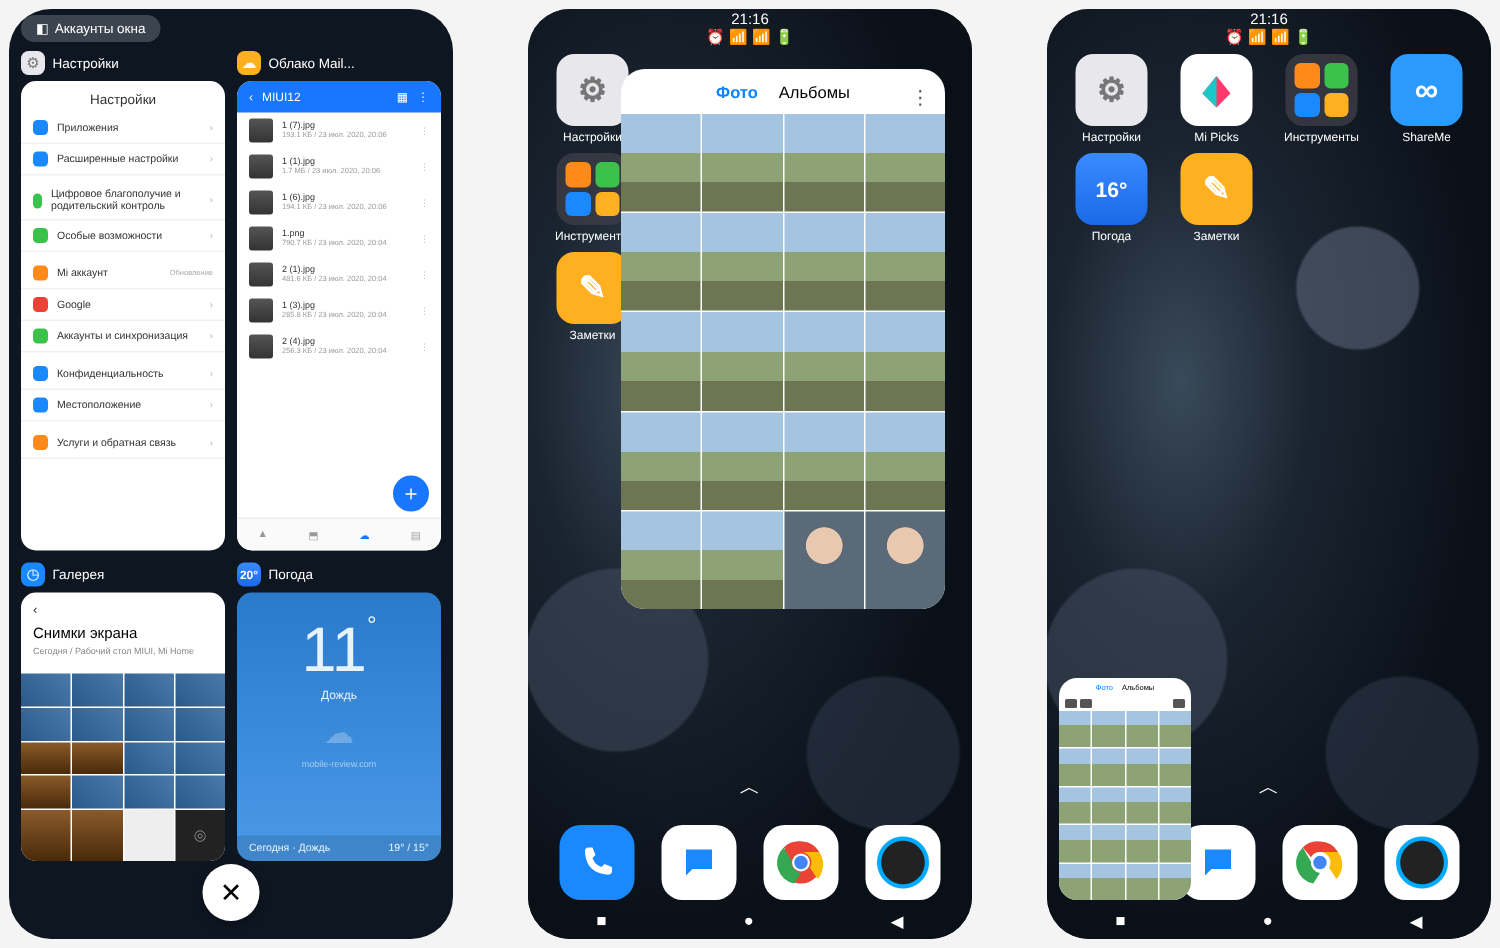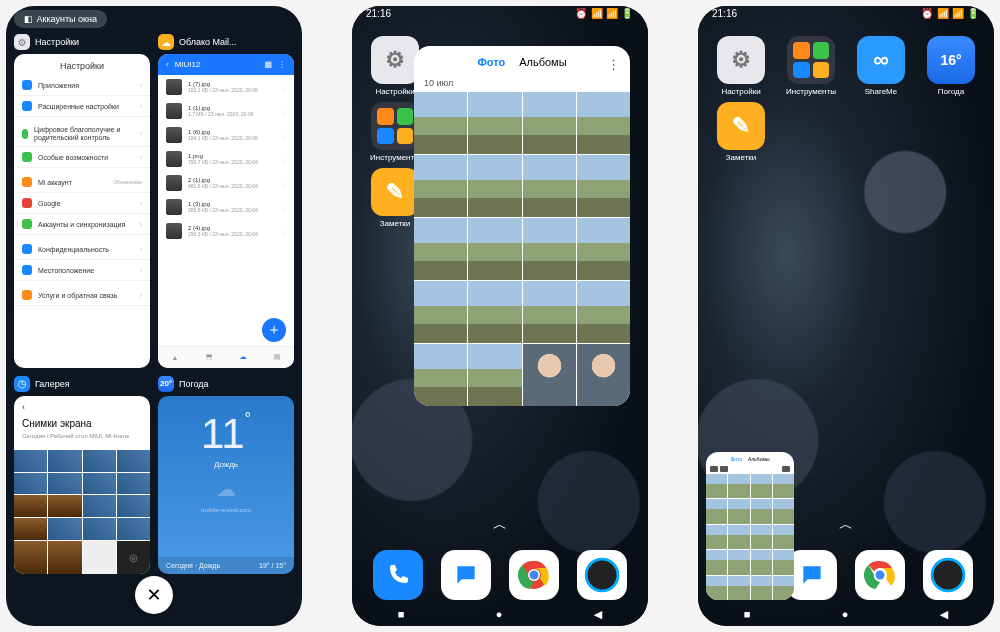--- a/index.html
+++ b/index.html
@@ -3,21 +3,21 @@
 <meta charset="utf-8">
 <style>
   * { box-sizing: border-box; margin: 0; padding: 0; }
   body { width: 1000px; height: 632px; background: #f4f4f4; font-family: -apple-system, Helvetica, Arial, sans-serif; display:flex; justify-content:space-between; padding:6px; }
   .phone { width: 296px; height: 620px; border-radius: 28px; background:#1a1d23; position:relative; overflow:hidden; }
   .wallpaper { position:absolute; inset:0; background: radial-gradient(ellipse at 30% 40%, #3a4a5a 0%, #1a2430 30%, #0a1018 70%);}
   .wallpaper::before{content:"";position:absolute;inset:0;background:
       radial-gradient(circle at 70% 30%, rgba(90,100,120,.6) 0 40px, transparent 42px),
       radial-gradient(circle at 20% 70%, rgba(70,80,100,.5) 0 60px, transparent 62px),
       radial-gradient(circle at 80% 80%, rgba(50,60,80,.5) 0 50px, transparent 52px);}
-  .status { position:relative; height:22px; display:flex; justify-content:space-between; align-items:flex-start; padding:2px 14px 0; color:#fff; font-size:10px; z-index:5;}
+  .status { position:relative; height:22px; display:flex; justify-content:space-between; align-items:center; padding:2px 14px 0; color:#fff; font-size:10px; z-index:5;flex-direction:column;}
   .status .right{display:flex;gap:4px;align-items:center}
   .grid { position:relative; z-index:2; padding:8px 10px; display:grid; grid-template-columns:repeat(4,1fr); gap:6px 4px;}
   .app { display:flex; flex-direction:column; align-items:center; gap:3px;}
   .icon { width:48px; height:48px; border-radius:12px; display:flex; align-items:center; justify-content:center; font-size:22px; font-weight:bold;}
   .lbl { color:#fff; font-size:8px; text-align:center; max-width:60px; overflow:hidden; text-overflow:ellipsis; white-space:nowrap;}
   .dock { position:absolute; bottom:26px; left:0; right:0; display:flex; justify-content:space-around; padding:0 12px; z-index:2;}
   .dock .icon{width:50px;height:50px;border-radius:14px}
   .nav { position:absolute; bottom:0; left:0; right:0; height:24px; display:flex; justify-content:space-around; align-items:center; z-index:5;}
   .nav span{color:#fff;font-size:11px}
   .expand { position:absolute; bottom:92px; left:50%; transform:translateX(-50%); color:#fff; font-size:14px; z-index:3;}
@@ -330,21 +330,20 @@
         <div class="lbl">Заметки</div>
       </div>
   </div>
 
   <div class="gal-overlay">
     <div class="gal-tabs">
       <span class="active">Фото</span>
       <span>Альбомы</span>
       <span class="gal-more">⋮</span>
     </div>
-    <div class="gal-date">10 июл</div>
     <div class="gal-grid">
       <div class="thumb"></div>
         <div class="thumb"></div>
         <div class="thumb"></div>
         <div class="thumb"></div>
       <div class="thumb"></div>
         <div class="thumb"></div>
         <div class="thumb"></div>
         <div class="thumb"></div>
       <div class="thumb"></div>
@@ -398,20 +397,29 @@
   <div class="wallpaper"></div>
   <div class="status">
     <span>21:16</span>
     <span class="right">⏰ 📶 📶 🔋</span>
   </div>
   <div class="grid">
     <div class="app">
         <div class="icon i-settings">⚙</div>
         <div class="lbl">Настройки</div>
       </div>
+    <div class="app">
+        <div class="icon i-picks">
+          <svg width="28" height="28" viewBox="0 0 24 24">
+            <path d="M4 14l8-10 8 10-8 8z" fill="#ff3a6a"></path>
+            <path d="M4 14l8-10v18z" fill="#1ac8c8"></path>
+          </svg>
+        </div>
+        <div class="lbl">Mi Picks</div>
+      </div>
 
     <div class="app">
         <div class="icon i-tools">
           <div class="folder-grid">
             <span style="background:#ff8a1a"></span>
             <span style="background:#3ac24a"></span>
             <span style="background:#1a88ff"></span>
             <span style="background:#ffb020"></span>
           </div>
         </div>

